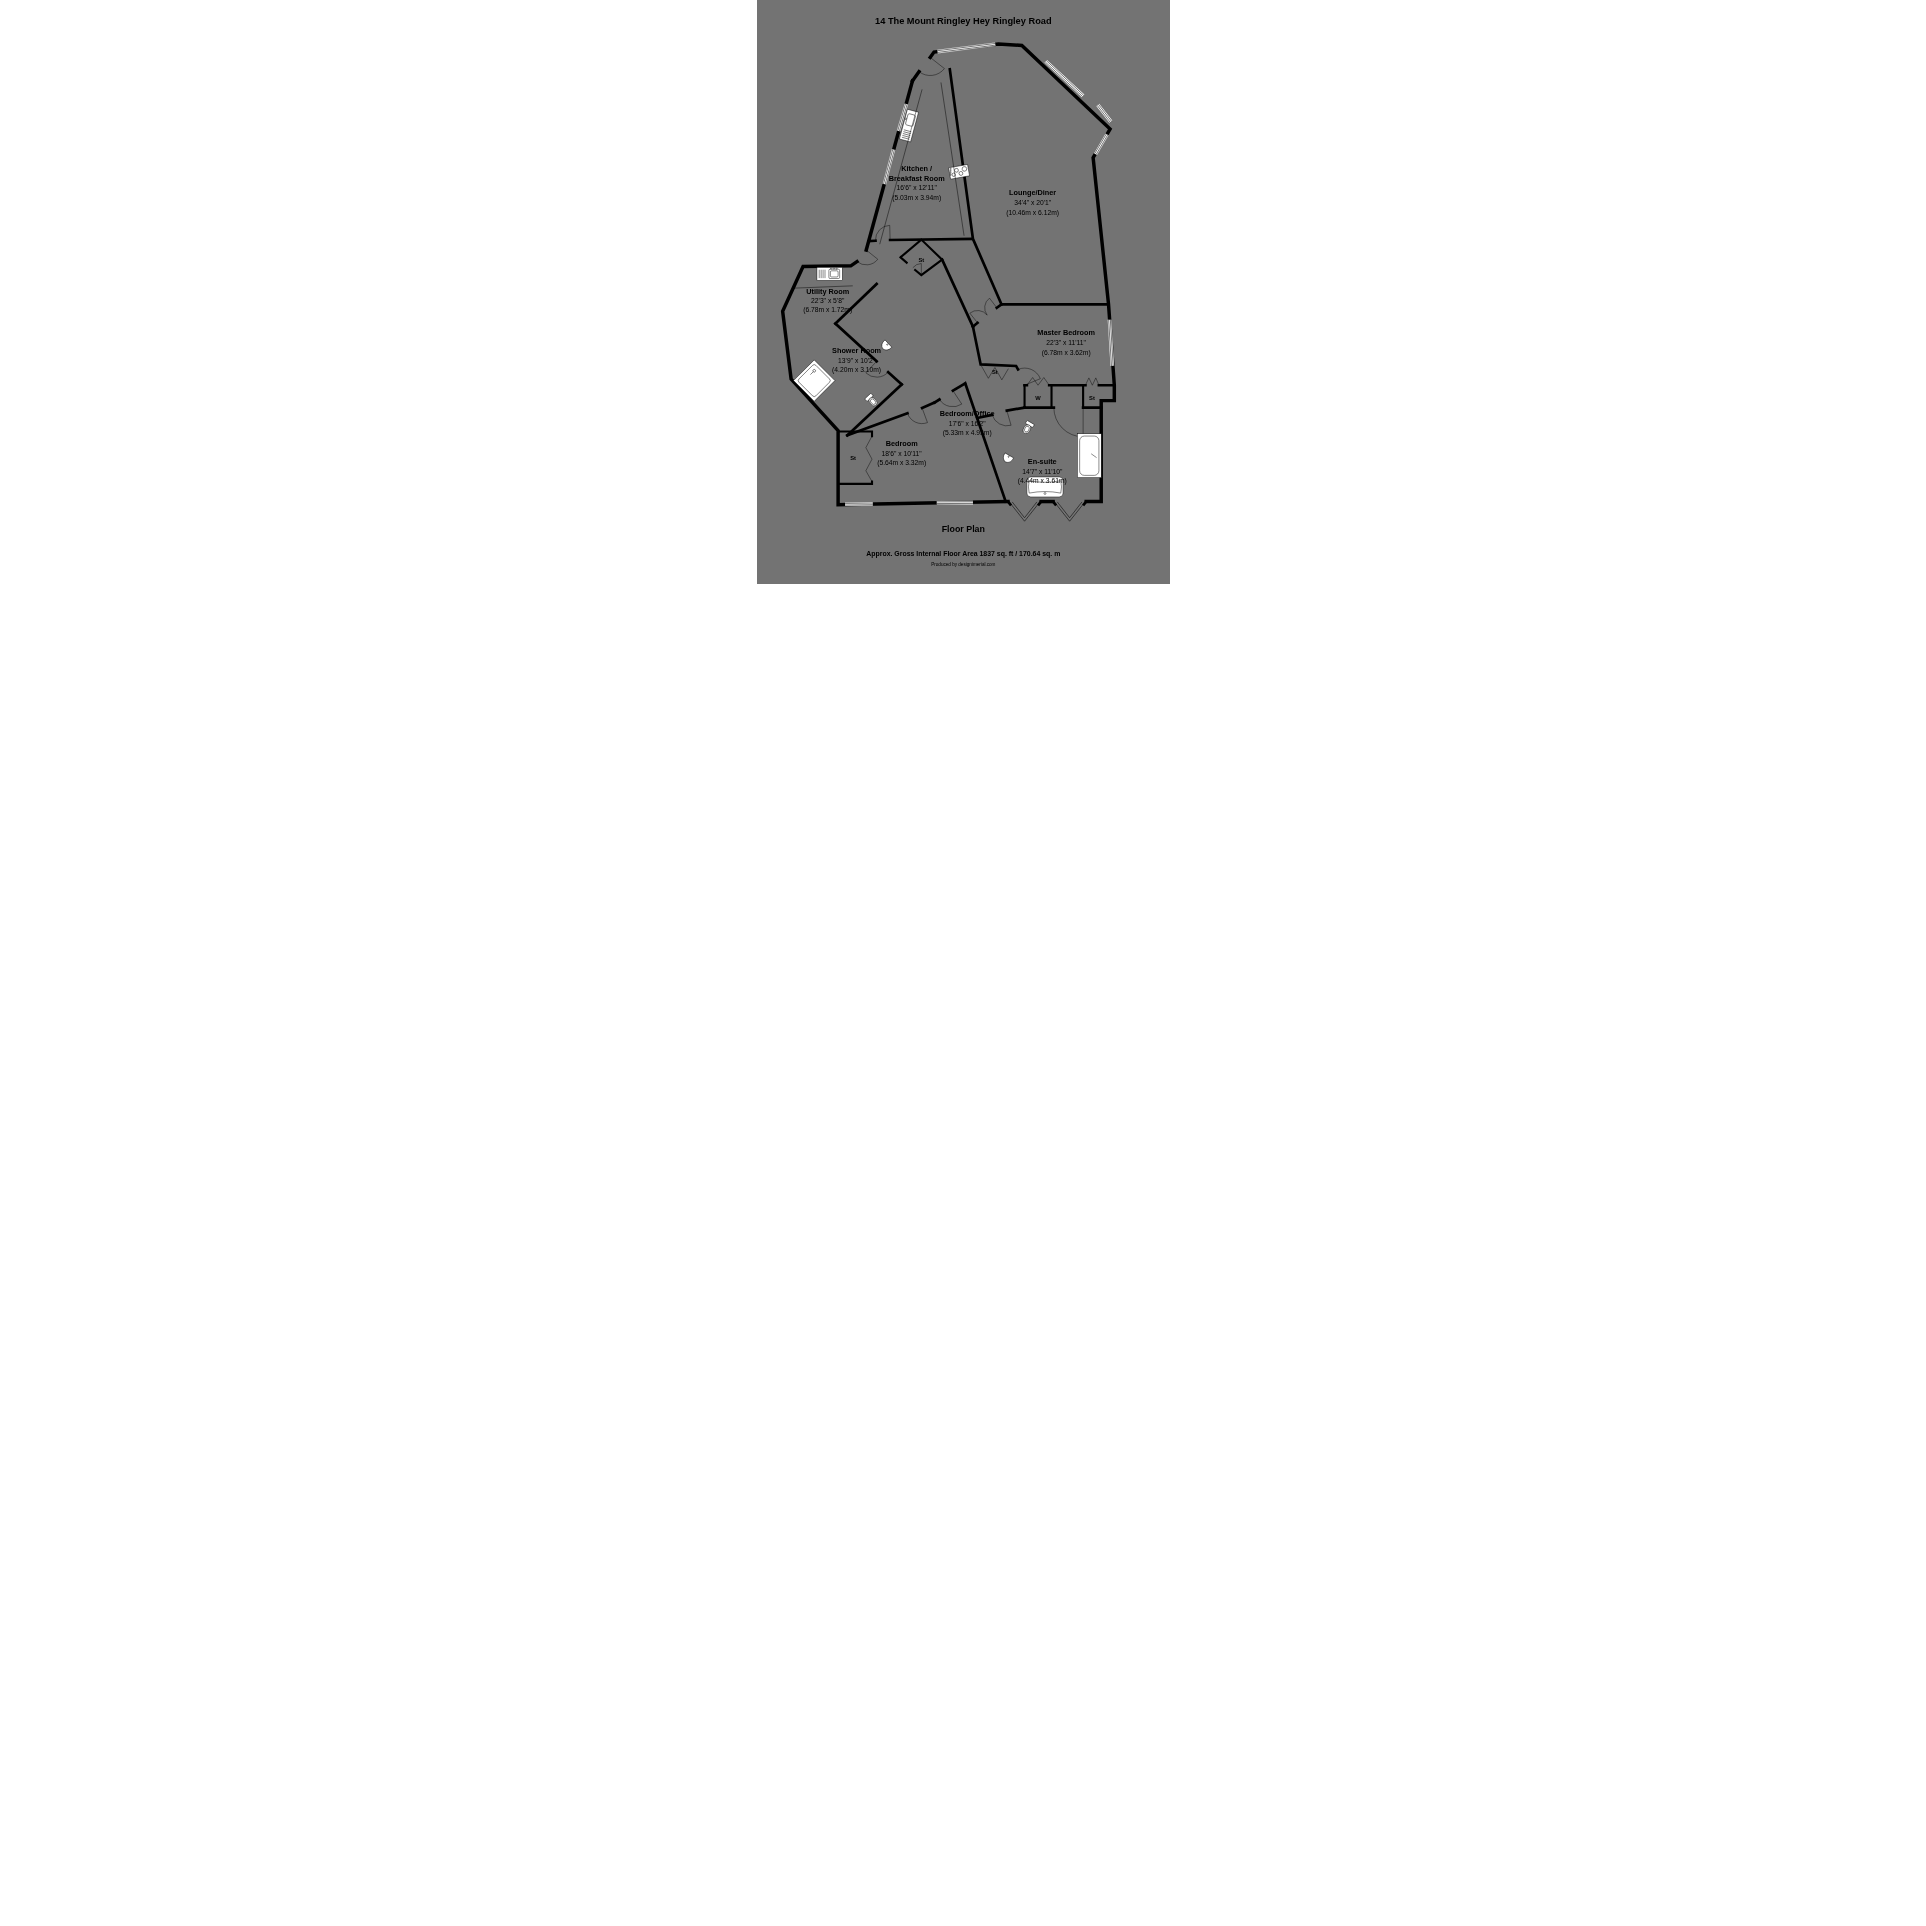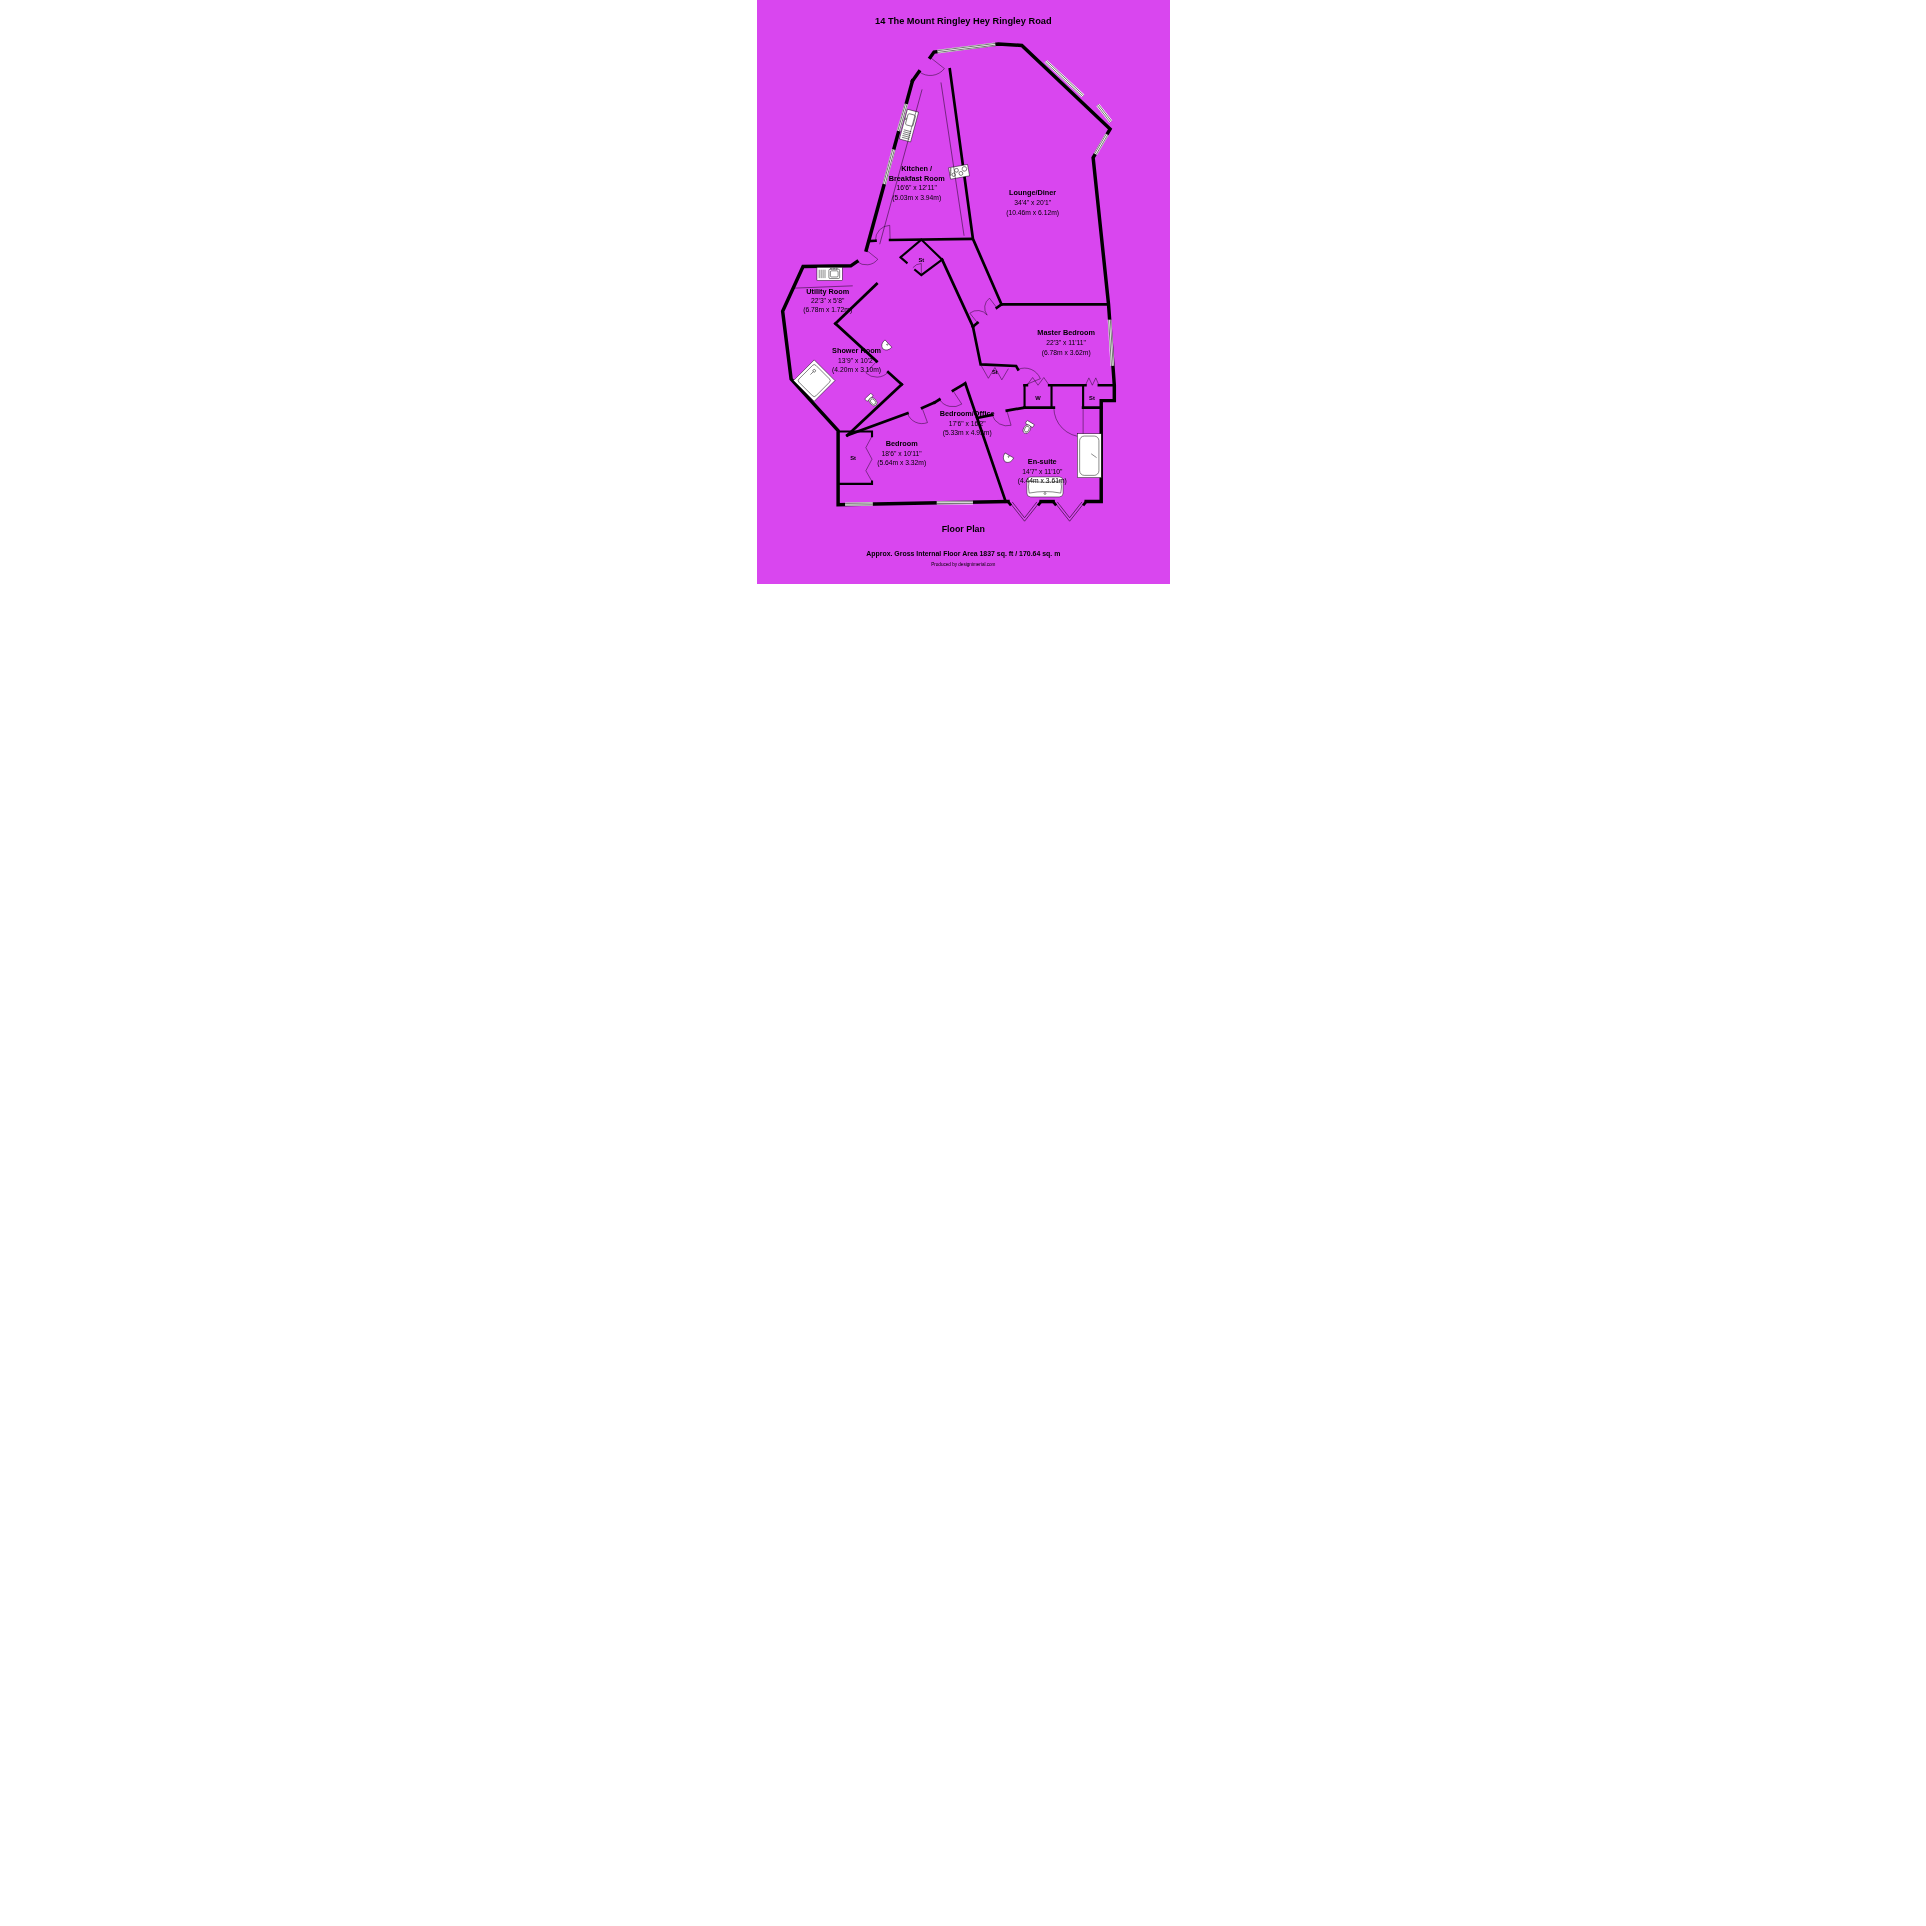--- a/index.html
+++ b/index.html
@@ -1,17 +1,17 @@
 <!DOCTYPE html>
 <html style="font-size:6.2px"><head>
 <meta charset="utf-8">
 <style>
   html,body{margin:0;padding:0;background:#fff;}
   body{display:flex;justify-content:center;font-family:"Liberation Sans",sans-serif;}
-  .page{position:relative;width:413px;height:584px;background:#d946ef;}
+  .page{position:relative;width:413px;height:584px;background:#737373;}
   svg{position:absolute;left:0;top:0;}
   .wall{stroke:#000;stroke-width:9;fill:none;stroke-linecap:square;stroke-linejoin:miter;}
   .iwall{stroke:#000;stroke-width:7;fill:none;stroke-linecap:square;}
   .cwall{stroke:#000;stroke-width:5.5;fill:none;stroke-linecap:square;}
   .stub{stroke:#000;stroke-width:7;fill:none;stroke-linecap:butt;}
   .thin{stroke:#000;stroke-width:1.2;fill:none;}
   .win{stroke:#000;stroke-width:1.4;fill:none;}
   .wcov{stroke:#fff;stroke-width:9.5;fill:none;stroke-linecap:butt;}
   .arc{stroke:#000;stroke-width:1.1;fill:none;}
   .fix rect,.fix ellipse,.fix circle,.fix path,.fix line{fill:#fff;stroke:#000;stroke-width:1.2;}

